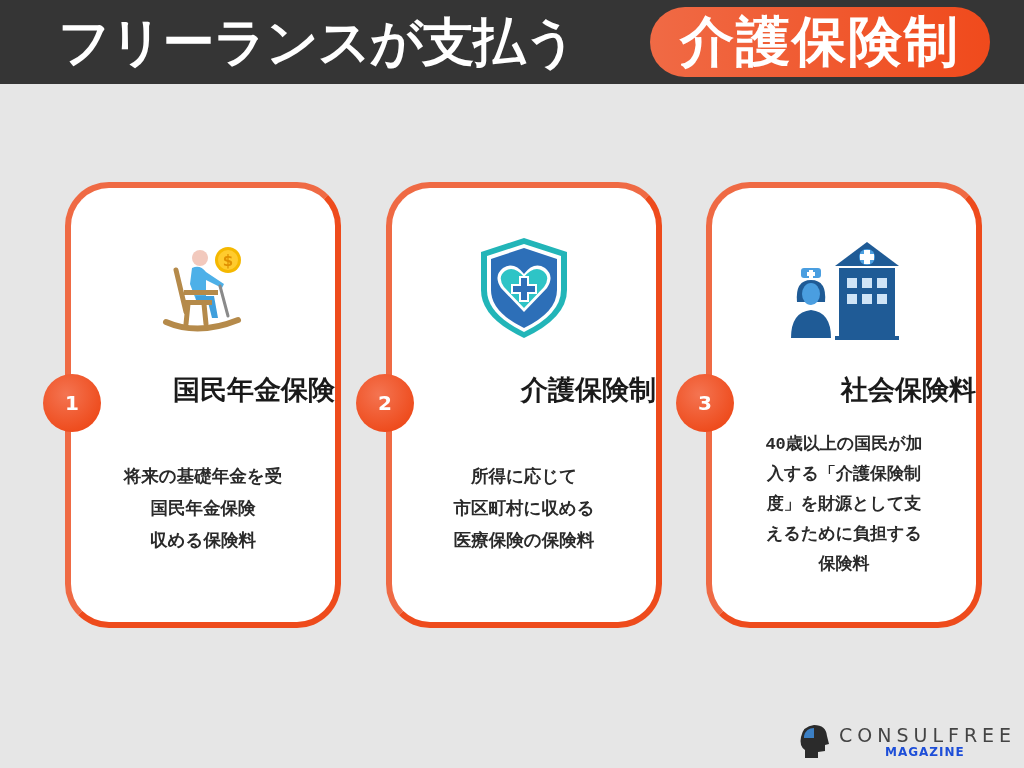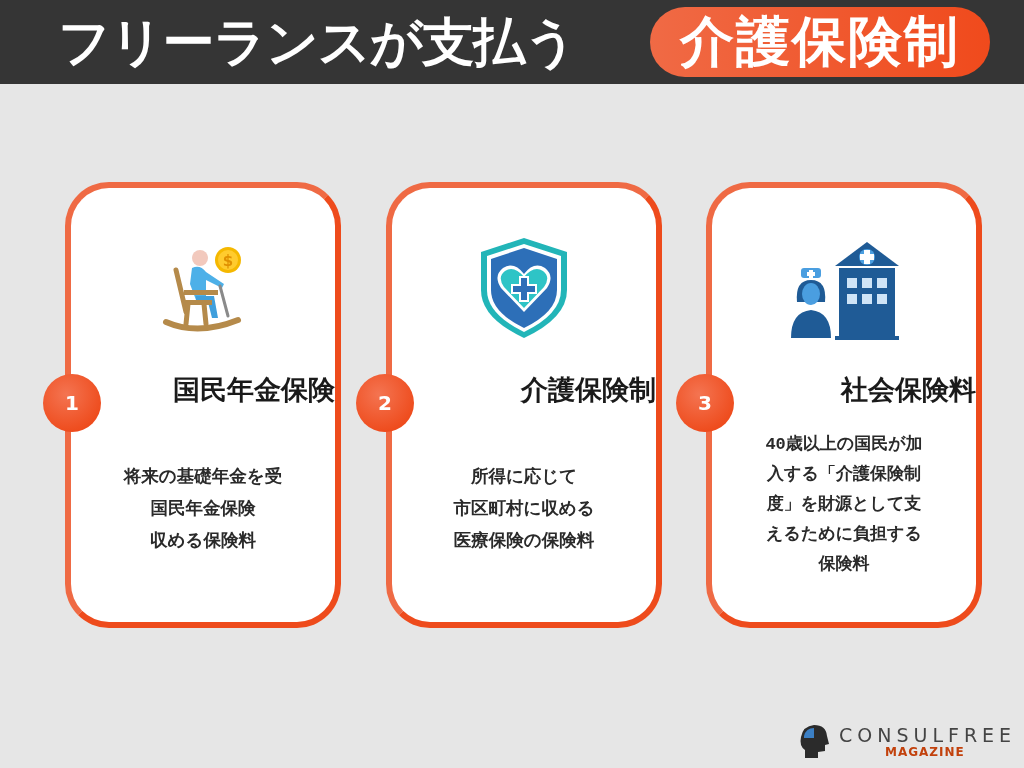--- a/index.html
+++ b/index.html
@@ -63,21 +63,21 @@
   .badge.b3 { left: 676px; }
   .logo {
     position: absolute; left: 799px; top: 722px; width: 210px; height: 42px;
   }
   .logo-icon { position: absolute; left: 0; top: 2px; width: 30px; height: 34px; }
   .logo-main {
     position: absolute; left: 40px; top: 2px; color: #444; font-size: 19px;
     letter-spacing: 5px; line-height: 22px; white-space: nowrap;
   }
   .logo-sub {
-    position: absolute; left: 86px; top: 23px; color: #c2410c; font-size: 12px;
+    position: absolute; left: 86px; top: 23px; color: #1d4ed8; font-size: 12px;
     font-weight: bold; letter-spacing: 1px; line-height: 14px; white-space: nowrap;
   }
 </style>
 </head>
 <body>
 
 <div class="header">
   <div class="header-title">フリーランスが支払う</div>
   <div class="header-pill">
     <div class="header-pill-text">介護保険制</div>

